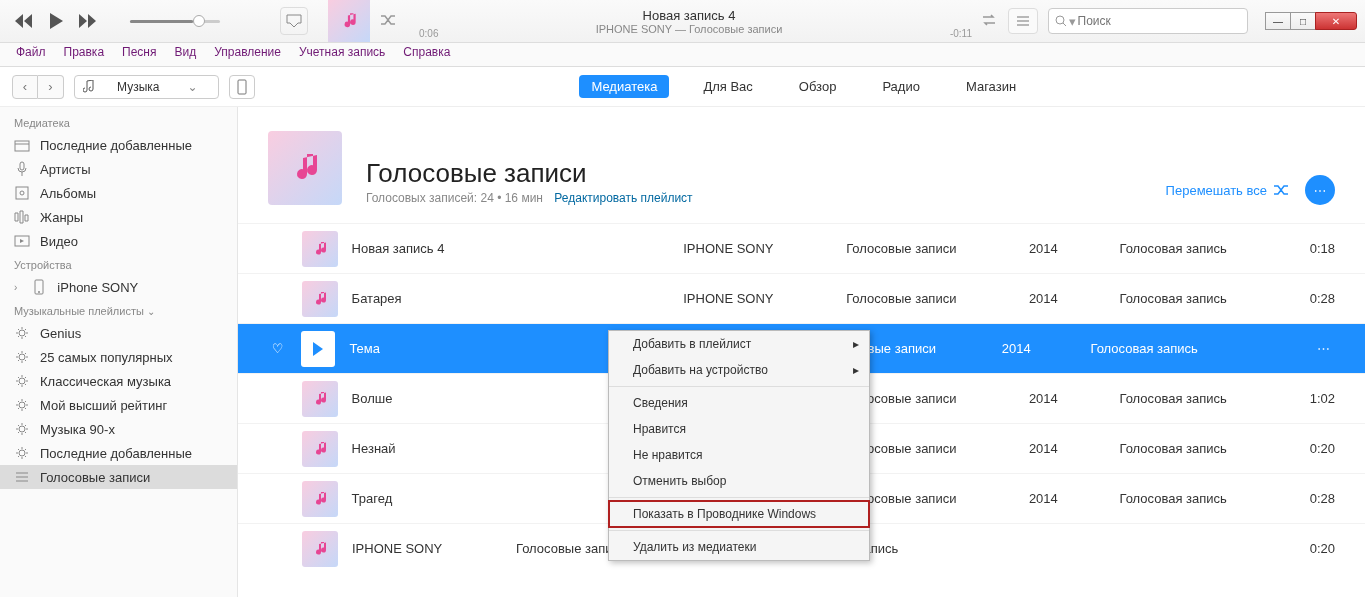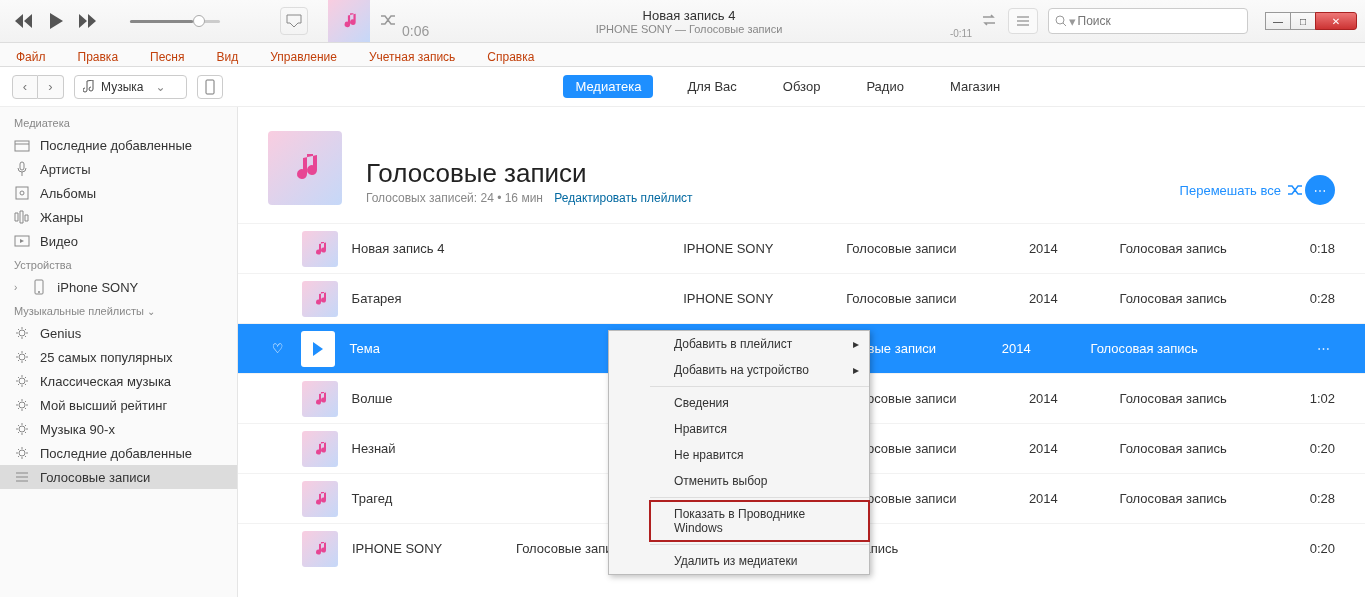--- a/index.html
+++ b/index.html
@@ -13,42 +13,42 @@
 .volume-track { width: 90px; height: 3px; background: #ccc; border-radius: 2px; position: relative; }
 .volume-fill { width: 70%; height: 100%; background: #888; border-radius: 2px; }
 .volume-knob { position: absolute; left: 70%; top: -5px; width: 12px; height: 12px; background: #fff; border: 1px solid #aaa; border-radius: 50%; }
 .airplay-btn { margin-left: 60px; width: 28px; height: 28px; border: 1px solid #ddd; border-radius: 4px; display:flex;align-items:center;justify-content:center;color:#888;}
 .miniart { width: 42px; height: 42px; margin-left: 20px; background: linear-gradient(135deg,#f9cde0,#c5d8f8); display:flex;align-items:center;justify-content:center;}
 .miniart svg { width: 20px; height: 20px; }
 .shuffle-top { margin-left: 10px; color: #999; }
 .nowplaying { flex: 1; text-align: center; padding: 0 20px; position: relative; }
 .nowplaying-title { font-size: 13px; color: #333; }
 .nowplaying-sub { font-size: 11px; color: #888; }
-.np-time-left { position: absolute; left: 4px; bottom: -4px; font-size: 14px; color:#999; }
+.np-time-left { position: absolute; left: 21px; bottom: -4px; font-size: 10px; color:#999; }
 .np-time-right { position: absolute; right: 8px; bottom: -4px; font-size: 10px; color:#999;margin-left:35px; }
 .repeat-top { color: #999; margin-right: 10px; }
 .right-tools { display:flex; align-items:center; gap: 10px; padding-right: 8px; }
 .tool-btn { width: 30px; height: 26px; border: 1px solid #ddd; border-radius: 4px; background:#fafafa; display:flex;align-items:center;justify-content:center;color:#777;}
 .search-box { width: 200px; height: 26px; border: 1px solid #ccc; border-radius: 4px; background:#fff; display:flex;align-items:center; padding: 0 6px; color:#999;}
 .search-box input { border:none; outline:none; flex:1; font-size:12px; background:transparent; }
 .win-controls { display:flex; margin-left: 8px; }
 .win-btn { width: 26px; height: 18px; border: 1px solid #999; margin-left: -1px; display:flex;align-items:center;justify-content:center; font-size:10px; background:linear-gradient(#fafafa,#eee);}
 .win-close { background: linear-gradient(#e77,#c33); border-color:#a22; color:#fff; border-radius: 0 3px 3px 0; width: 42px;}
 
 
-.menubar { height: 24px; background:#fafafa; border-bottom: 1px solid #ddd; display:flex; align-items:flex-end; padding: 0 8px; gap: 16px; font-size: 12px; color:#c2410c; }
+.menubar { height: 24px; background:#fafafa; border-bottom: 1px solid #ddd; display:flex; align-items:flex-start; padding: 0 8px; gap: 2px; font-size: 12px; color:#701a75; }
 .menubar span { padding: 2px 8px; cursor:pointer; }
 
 
 .navrow { height: 40px; background:#fff; border-bottom: 1px solid #eee; display:flex; align-items:center; padding: 0 12px; }
 .navarrows { display:flex; gap:0; }
 .navarrow { width: 26px; height: 24px; border:1px solid #ccc; background:#fafafa; display:flex;align-items:center;justify-content:center;color:#777;}
 .navarrow:first-child { border-radius: 4px 0 0 4px; }
 .navarrow:last-child { border-radius: 0 4px 4px 0; border-left:none; }
-.media-select { margin-left: 10px; height: 24px; border:1px solid #ccc; border-radius:4px; padding: 0 20px 0 8px; display:flex;align-items:center;gap:6px;font-size:12px;color:#333;background:#fff;}
+.media-select { margin-left: 10px; height: 24px; border:1px solid #ccc; border-radius:4px; padding: 0 20px 0 8px; display:flex;align-items:center;gap:22px;font-size:12px;color:#333;background:#fff;}
 .device-btn { margin-left: 10px; width: 26px; height: 24px; border:1px solid #ccc; border-radius:4px; display:flex;align-items:center;justify-content:center;color:#777;}
 .tabs { flex:1; display:flex; justify-content:center; gap: 22px; font-size:13px;}
 .tab { padding: 4px 12px; border-radius:4px; color:#333; cursor:pointer; }
 .tab.active { background:#1e8fff; color:#fff; }
 
 
 .main { display:flex; height: calc(597px - 43px - 24px - 40px); }
 
 
 .sidebar { width: 238px; border-right: 1px solid #e5e5e5; background:#fafafa; padding-top: 4px; overflow:hidden;}
@@ -59,21 +59,21 @@
 .sb-chevron { color:#888; margin-right:4px; font-size:10px;}
 
 
 .content { flex:1; position:relative; overflow:hidden; }
 .header-block { display:flex; padding: 24px 30px 18px; align-items:flex-end; gap: 24px;}
 .bigart { width: 74px; height: 74px; background: linear-gradient(135deg,#f9cde0,#c5d8f8); border-radius: 4px; display:flex;align-items:center;justify-content:center;}
 .bigart svg { width: 36px; height: 36px; }
 .hb-text h1 { font-size: 26px; font-weight: 400; color:#222; }
 .hb-sub { font-size: 12px; color:#888; margin-top: 2px; }
 .hb-sub a { color:#0369a1; text-decoration:none; margin-left: 8px; }
-.hb-right { margin-left:auto; display:flex; align-items:center; }
+.hb-right { margin-left:auto; display:flex; align-items:center; gap: 14px; }
 .shuffle-link { color:#1e8fff; font-size:13px; display:flex; align-items:center; gap:6px; cursor:pointer; }
 .more-btn { width: 30px; height: 30px; border-radius:50%; background:#1e8fff; color:#fff; display:flex;align-items:center;justify-content:center; cursor:pointer;}
 
 
 .tracks { }
 .track-row { display:flex; align-items:center; height: 50px; padding: 0 30px; gap: 14px; font-size: 13px; border-top: 1px solid #f2f2f2; }
 .track-row.selected { background:#1e8fff; color:#fff; }
 .track-heart { width: 20px; text-align:center; color:#fff; }
 .track-art { width: 36px; height: 36px; background: linear-gradient(135deg,#f9cde0,#c5d8f8); border-radius:3px; display:flex;align-items:center;justify-content:center;}
 .track-art svg { width: 18px; height: 18px; }
@@ -81,21 +81,21 @@
 .col-title { width: 320px; }
 .col-artist { width: 150px; }
 .col-album { width: 170px; }
 .col-year { width: 50px; }
 .col-genre { width: 180px; padding-left: 27px; }
 .col-time { width: 50px; text-align:right; margin-left:auto; }
 .track-row.selected .track-art.play svg { fill:#1e8fff; }
 .row-more { width: 24px; text-align:center; }
 
 
-.ctx-menu { position:absolute; left: 370px; top: 223px; width: 262px; background:#f5f5f5; border:1px solid #bbb; box-shadow: 2px 2px 6px rgba(0,0,0,.25); font-size:12px; z-index: 100; padding-left: 41px; }
+.ctx-menu { position:absolute; left: 370px; top: 223px; width: 262px; background:#f5f5f5; border:1px solid #bbb; box-shadow: 2px 2px 6px rgba(0,0,0,.25); font-size:12px; z-index: 100; }
 .ctx-item { padding: 6px 24px; cursor:pointer; position:relative; }
 .ctx-sep { height:1px; background:#ddd; margin: 3px 0; }
 .ctx-arrow { position:absolute; right: 10px; }
 .ctx-highlight { outline: 2px solid #b02020; outline-offset: -1px; }
 
 svg { fill: currentColor; }
 </style>
 </head>
 <body>
 

